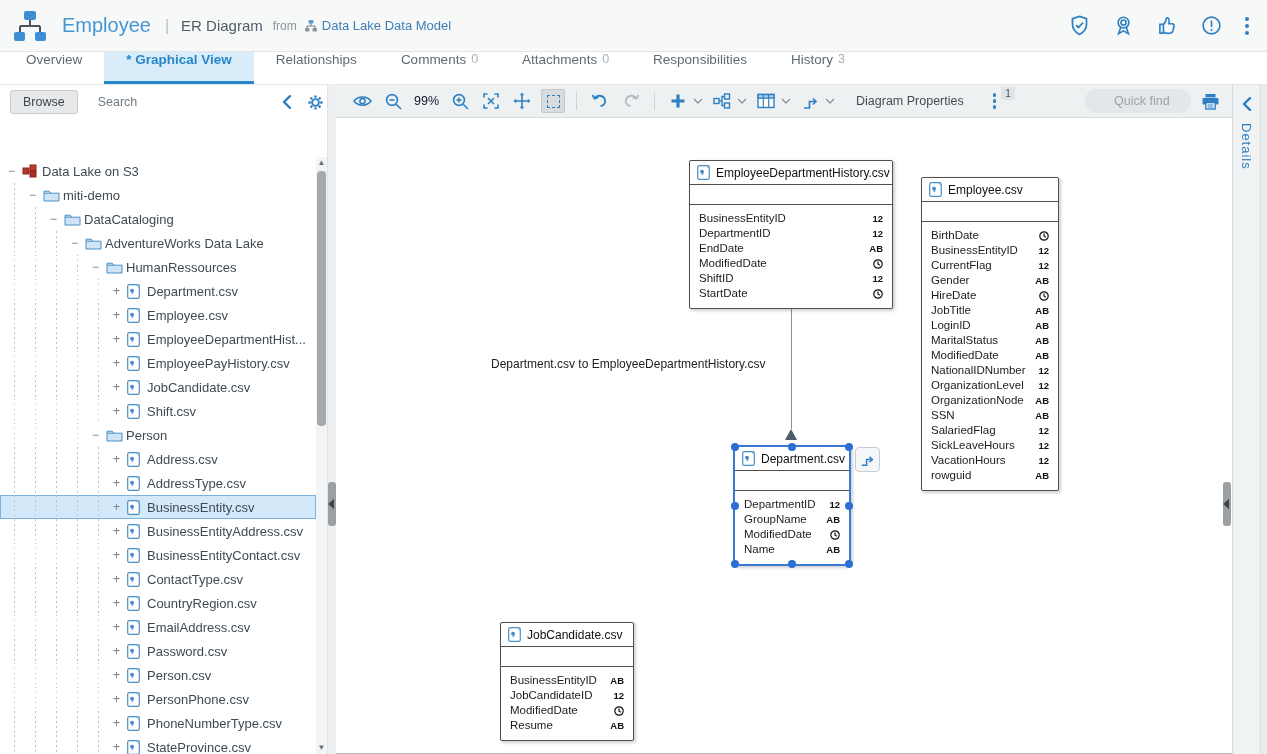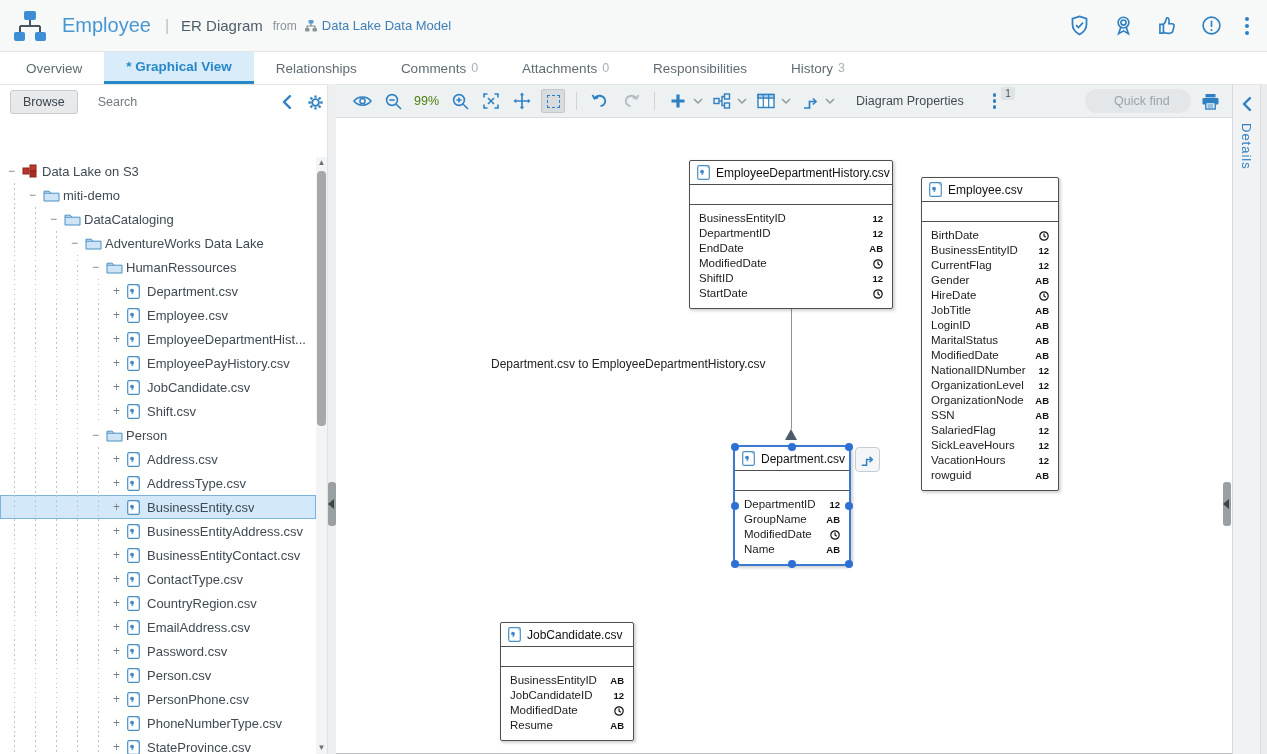--- a/index.html
+++ b/index.html
@@ -14,21 +14,21 @@
   .title-sep { color:#b7bec4; font-size:16px; margin-right:12px; }
   .doc-type { font-size:15px; color:#4e5d68; margin-right:10px; }
   .from-label { font-size:12px; color:#8a949b; margin-right:7px; }
   .mini-model { margin-right:4px; }
   .model-link { font-size:13px; color:#3f7fb6; }
   .header-actions { margin-left:auto; display:flex; align-items:center; gap:23px; }
   .hicon { cursor:pointer; }
 
   
   .tab-bar { position:absolute; left:0; top:52px; width:1267px; height:32px; background:#fff; display:flex; align-items:stretch; padding-left:4px; }
-  .tab { display:flex; align-items:center; gap:5px; padding:0 22px; font-size:13.5px; color:#5f6b74; cursor:pointer; position:relative; }
+  .tab { display:flex; align-items:flex-start; gap:5px; padding:0 22px; font-size:13.5px; color:#5f6b74; cursor:pointer; position:relative; }
   .tab .count { color:#a9b1b7; font-size:12.5px; }
   .tab.active { background:#d9ecf9; color:#2787c9; font-weight:bold; border-bottom:3px solid #2787c9; }
   .tab-actions { margin-left:auto; display:flex; align-items:center; gap:9px; padding-right:9px; }
   .btn-stop { background:#e2e4e5; color:#4e575e; font-size:12.5px; padding:6px 13px; border:none; border-radius:2px; cursor:pointer; }
   .btn-save { background:#2f80c3; color:#fff; font-size:12.5px; padding:6px 15px; border:none; border-radius:2px; cursor:pointer; }
 
   
   .sidebar { position:absolute; left:0; top:84px; width:336px; height:670px; background:#fff; border-top:1px solid #e3e5e6; }
   .sidebar-toolbar { height:34px; display:flex; align-items:center; padding:0 12px 0 10px; }
   .btn-browse { background:#e7e9ea; border:1px solid #c9cdd0; border-radius:3px; padding:4px 12px; font-size:12.5px; color:#3c454d; cursor:pointer; }
@@ -51,21 +51,21 @@
   .tree-scrollbar .thumb { position:absolute; left:1px; top:14px; width:9px; height:255px; background:#a6a9ac; border-radius:4px; cursor:pointer; }
 
   .splitter-strip { position:absolute; top:84px; width:9px; height:670px; background:#edeff0; border-left:1px solid #e0e3e4; }
   .splitter-handle { position:absolute; top:398px; width:8px; height:44px; background:#9aa0a4; border-radius:3px; cursor:col-resize; }
   .splitter-handle::before { content:""; position:absolute; left:0; top:17px; border-top:5px solid transparent; border-bottom:5px solid transparent; border-right:6px solid #3f4447; }
 
   
   .canvas-toolbar { position:absolute; left:336px; top:84px; width:896px; height:34px; background:#eef1f2; border-top:1px solid #e3e5e6; border-bottom:1px solid #d9dcde; display:flex; align-items:center; padding:0 10px 0 14px; gap:7px; }
   .ticn { width:24px; height:24px; display:flex; align-items:center; justify-content:center; cursor:pointer; border-radius:3px; }
   .ticn.pressed { background:#d8dcdf; box-shadow:inset 0 0 0 1px #c3c8cb; }
-  .zoom-level { font-size:12.5px; color:#4d7c0f; padding:0 2px; }
+  .zoom-level { font-size:12.5px; color:#0f172a; padding:0 2px; }
   .tb-divider { width:1px; height:18px; background:#cfd4d7; margin:0 4px; }
   .drop-group { display:flex; align-items:center; gap:3px; cursor:pointer; }
   .marquee-box { width:13px; height:13px; border:1.5px dashed #2f80c3; }
   .diagram-props { font-size:12.5px; color:#444c53; margin-left:14px; cursor:pointer; }
   .kebab-group { position:relative; margin-left:12px; cursor:pointer; width:24px; height:24px; display:flex; align-items:center; justify-content:center; }
   .kebab { display:flex; flex-direction:column; gap:2.5px; }
   .kebab i { width:3.5px; height:3.5px; border-radius:50%; background:#2f80c3; }
   .kebab-badge { position:absolute; top:-2px; right:-8px; background:#dfe3e6; color:#4a5359; font-size:10px; padding:1px 4px; border-radius:2px; }
   .toolbar-spacer { flex:1; }
   .quick-find { width:106px; height:24px; background:#e4e7e9; border-radius:12px; display:flex; align-items:center; padding:0 9px; gap:20px; }

